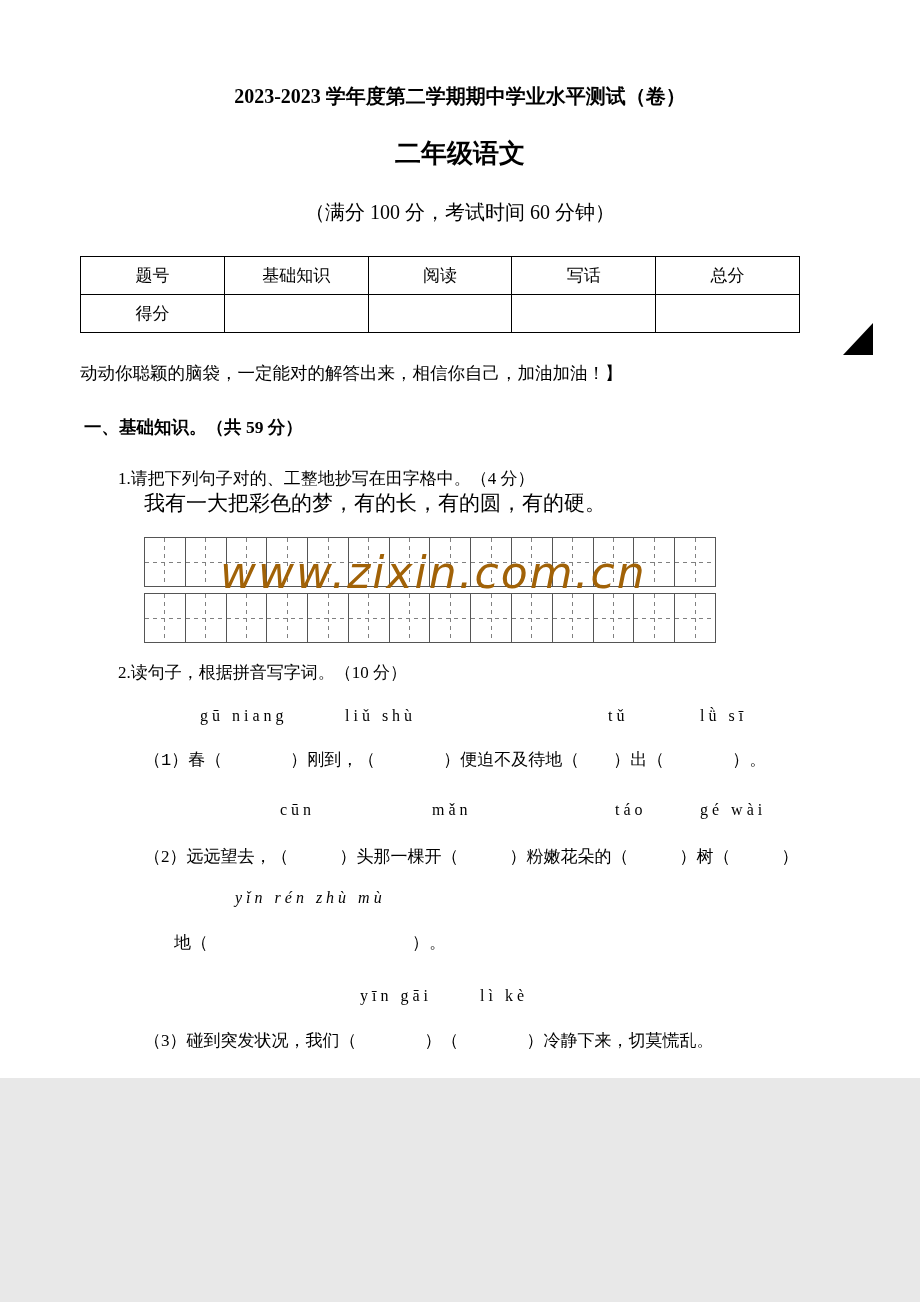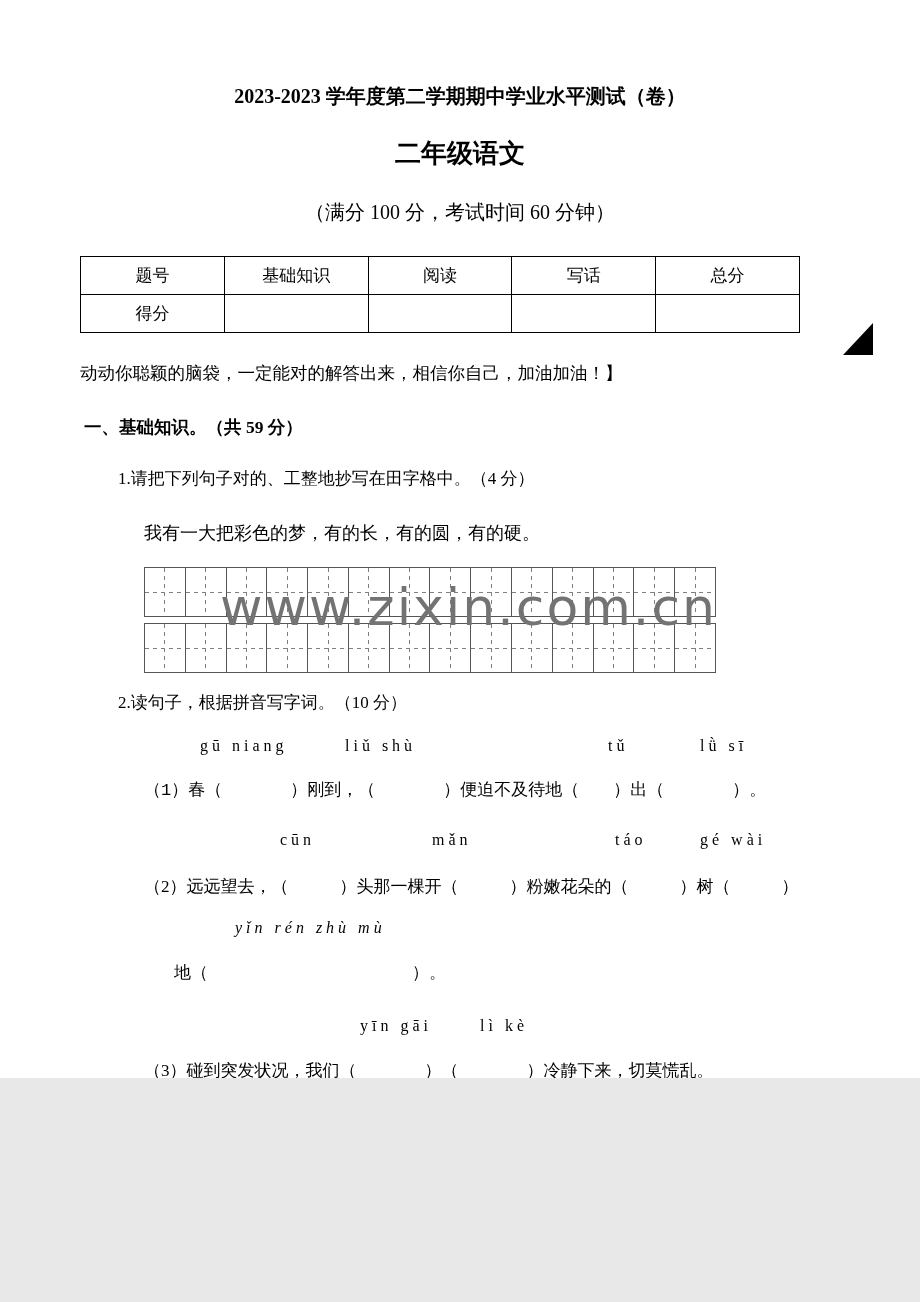--- a/index.html
+++ b/index.html
@@ -71,23 +71,22 @@
     font-weight: bold;
     line-height: 24px;
   }
 
   .q-label { font-size: 17px; line-height: 24px; padding-left: 38px; }
   .q-label.q1 { margin-top: 28px; }
   .q-label.q2 { margin-top: 18px; }
   .q-label.q3 { margin-top: 28px; }
 
   .copy-sentence {
-    margin-top: 30px;
     padding-left: 64px;
-    font-size: 18px;
+    font-size: 21px;
     line-height: 24px;
   }
 
   .grid-wrap {
     margin-top: 22px;
     margin-left: 64px;
     width: 572px;
     position: relative;
   }
   .tian-row {
@@ -104,26 +103,27 @@
     background-size: 8px 1px, 1px 8px;
     background-position: 0 50%, 50% 0;
     background-repeat: repeat-x, repeat-y;
   }
   .tian-cell + .tian-cell { border-left: 1px solid #555; }
   .watermark {
     position: absolute;
     left: 76px;
     top: 10px;
     font-family: "DejaVu Sans", "Liberation Sans", sans-serif;
-    font-size: 52px;
+    font-size: 44px;
     letter-spacing: 2px;
-    color: #737373;
+    color: #a16207;
     white-space: nowrap;
     pointer-events: none;
     z-index: 2;
+    font-style: italic;
   }
 
   .pinyin-row {
     position: relative;
     height: 22px;
     font-size: 16px;
     letter-spacing: 4px;
   }
   .pinyin-row.p1 { margin-top: 22px; }
   .pinyin-row.p2 { margin-top: 28px; }

